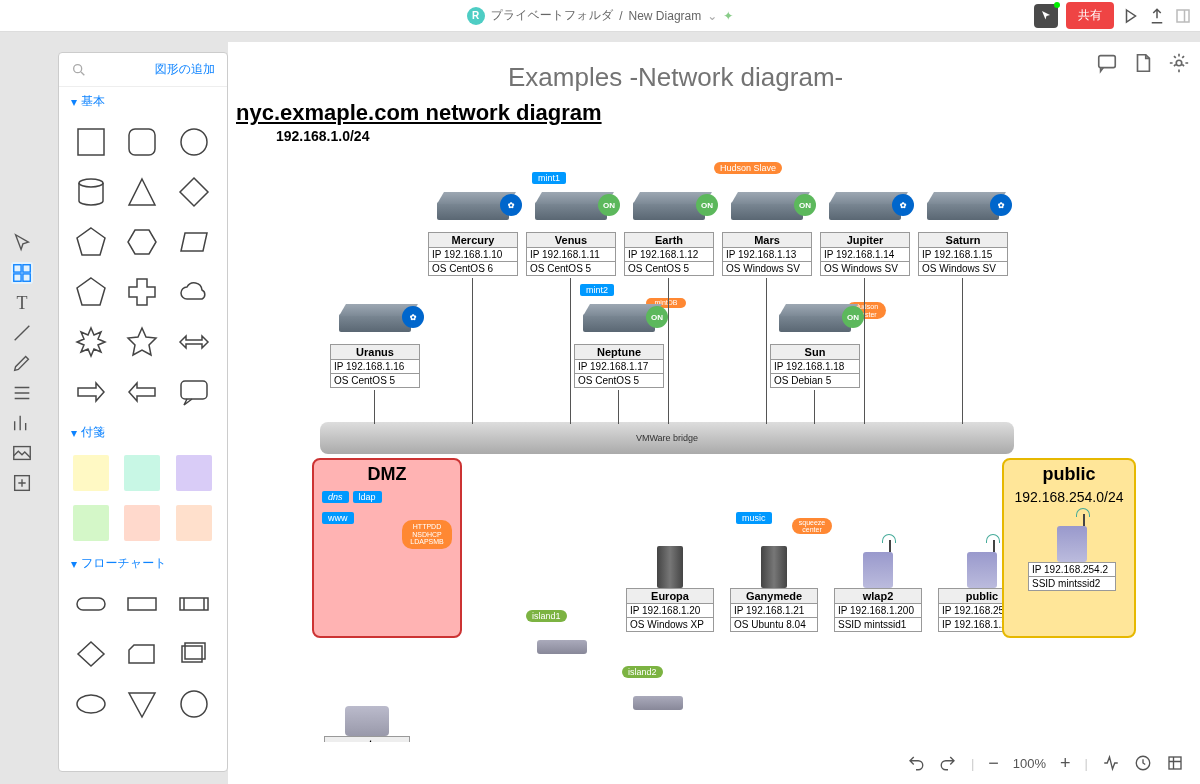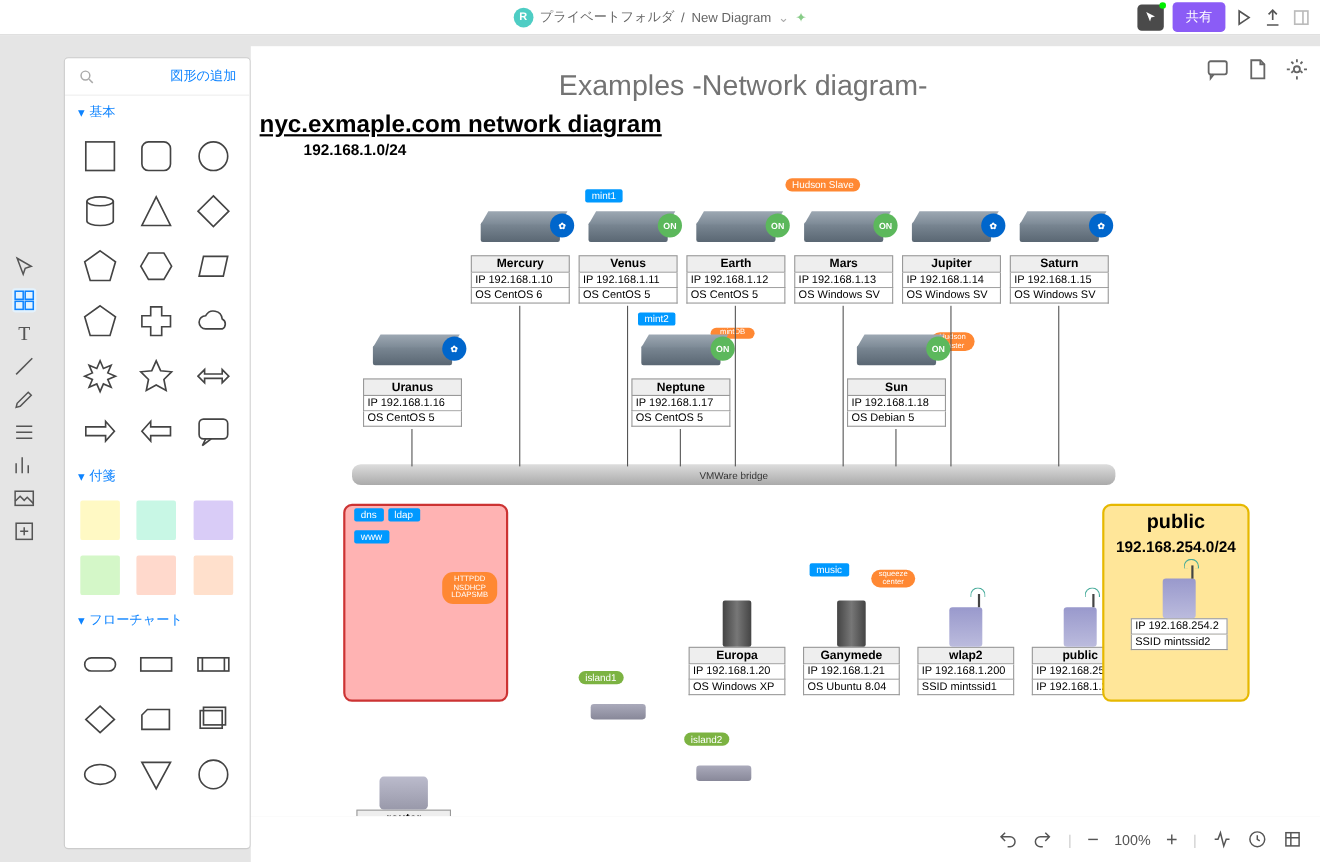--- a/index.html
+++ b/index.html
@@ -2,21 +2,21 @@
 <html><head>
 <meta charset="utf-8">
 <style>
 *{box-sizing:border-box;margin:0;padding:0;font-family:-apple-system,"Hiragino Sans","Helvetica Neue",sans-serif}
 body{background:#e5e5e5;width:1200px;height:784px;overflow:hidden;position:relative}
 .topbar{height:32px;background:#fff;border-bottom:1px solid #ddd;display:flex;align-items:center;justify-content:center;position:relative}
 .topbar-right{position:absolute;right:8px;display:flex;align-items:center;gap:8px}
 .breadcrumb{font-size:12px;color:#666;display:flex;align-items:center;gap:6px}
 .breadcrumb .avatar{width:18px;height:18px;border-radius:50%;background:#4ecdc4;color:#fff;display:flex;align-items:center;justify-content:center;font-size:10px;font-weight:bold}
 .breadcrumb .chev{color:#aaa}
-.btn-share{background:#8b5cf6;color:#fff;padding:5px 12px;border-radius:4px;font-size:12px;border:none;cursor:pointer}
+.btn-share{background:#ef4444;color:#fff;padding:5px 12px;border-radius:4px;font-size:12px;border:none;cursor:pointer}
 .ico{width:18px;height:18px;color:#555;cursor:pointer}
 .cursor-ico{background:#4a4a4a;width:24px;height:24px;border-radius:4px;display:flex;align-items:center;justify-content:center;position:relative}
 .cursor-ico::after{content:"";width:6px;height:6px;background:#0e0;border-radius:50%;position:absolute;top:-2px;right:-2px}
 .toolstrip{position:absolute;left:8px;top:232px;width:28px;display:flex;flex-direction:column;gap:8px;align-items:center}
 .tool{width:22px;height:22px;display:flex;align-items:center;justify-content:center;color:#555;cursor:pointer}
 .tool.active{background:#e3f2fd;border-radius:3px;color:#0d83ff}
 .shapepanel{position:absolute;left:58px;top:52px;width:170px;height:720px;background:#fff;border:1px solid #ccc;border-radius:4px;overflow:hidden}
 .sp-head{display:flex;align-items:center;justify-content:space-between;padding:8px 12px;border-bottom:1px solid #eee}
 .sp-search{color:#aaa}
 .sp-add{color:#0d83ff;font-size:12px;cursor:pointer}
@@ -44,31 +44,31 @@
 .badge.green{background:#5cb85c}
 .tag{position:absolute;padding:1px 6px;font-size:9px;color:#fff;border-radius:2px}
 .tag.blue{background:#0099ff}
 .tag.orange{background:#ff8833;border-radius:10px}
 .tag.green{background:#7cb342;border-radius:10px}
 .tag.bluesq{background:#0099ff}
 .dmz{position:absolute;background:#ffb3b3;border:2px solid #cc3333;border-radius:8px}
 .dmz-title{text-align:center;font-size:18px;font-weight:bold;padding:4px}
 .pub{position:absolute;background:#ffe699;border:2px solid #e6b800;border-radius:8px}
 .pub-title{text-align:center;font-size:18px;font-weight:bold;padding:4px}
-.pub-sub{text-align:center;font-size:14px;font-weight:bold}
+.pub-sub{text-align:center;font-size:14px;font-weight:normal}
 .host{position:absolute;width:88px}
 .host-img{height:48px;position:relative;display:flex;align-items:flex-end;justify-content:center}
 .tower{width:26px;height:42px;background:linear-gradient(90deg,#444,#777,#444);border-radius:2px}
 .wifi{width:30px;height:36px;background:linear-gradient(#99c,#bbd);border-radius:3px;position:relative}
 .wifi::after{content:"";position:absolute;top:-12px;right:2px;width:2px;height:12px;background:#444}
 .wifi::before{content:"";position:absolute;top:-18px;right:-3px;width:12px;height:8px;border:1.5px solid #4a9;border-bottom:none;border-radius:10px 10px 0 0}
 .switch{position:absolute;width:60px;height:24px}
 .switch-body{width:50px;height:14px;background:linear-gradient(#aab,#889);border-radius:3px;margin:0 auto}
 .router-box{position:absolute;width:86px}
-.bridge{position:absolute;height:19px;background:linear-gradient(#ddd,#aaa);border-radius:8px;display:flex;align-items:center;justify-content:center;font-size:9px;color:#333}
+.bridge{position:absolute;height:32px;background:linear-gradient(#ddd,#aaa);border-radius:8px;display:flex;align-items:center;justify-content:center;font-size:9px;color:#333}
 .line{position:absolute;background:#555}
 .bottombar{position:absolute;left:228px;right:0;bottom:0;height:42px;background:#fff;display:flex;align-items:center;justify-content:flex-end;padding:0 16px;gap:14px;font-size:13px;color:#555}
 .bottombar .bico{width:18px;height:18px;cursor:pointer}
 </style>
 </head>
 <body>
 
 <div class="topbar">
   <div class="breadcrumb">
     <span class="avatar">R</span>
@@ -437,22 +437,23 @@
       <div class="line" style="left: 440px; top: 236px; width: 1px; height: 146px;"></div>
       <div class="line" style="left: 538px; top: 236px; width: 1px; height: 146px;"></div>
       <div class="line" style="left: 636px; top: 236px; width: 1px; height: 146px;"></div>
       <div class="line" style="left: 734px; top: 236px; width: 1px; height: 146px;"></div>
       <div class="line" style="left: 146px; top: 348px; width: 1px; height: 34px;"></div>
       <div class="line" style="left: 390px; top: 348px; width: 1px; height: 34px;"></div>
       <div class="line" style="left: 586px; top: 348px; width: 1px; height: 34px;"></div>
     </div>
 
   <div class="dmz" style="left:84px;top:416px;width:150px;height:180px">
+    <div class="dmz-title">DMZ</div>
     <div style="display:flex;gap:4px;padding:2px 8px" id="dmz-tags">
-        <span class="tag bluesq" style="position: static;">dns</span>
+        <span class="tag bluesq" style="position: static; font-style: italic;">dns</span>
         <span class="tag bluesq" style="position: static;">ldap</span>
       </div>
     <div style="padding:2px 8px"><span class="tag bluesq" style="position:static">www</span></div>
     <div class="tag orange" style="left:88px;top:60px;width:50px;text-align:center;font-size:7px;line-height:1.1;padding:3px">HTTPDD NSDHCP LDAPSMB</div>
   </div>
 
   <div id="hosts">
       <div class="host" style="position: absolute; left: 398px; top: 498px;">
         <div class="host-img">
           <div class="tower"></div>

